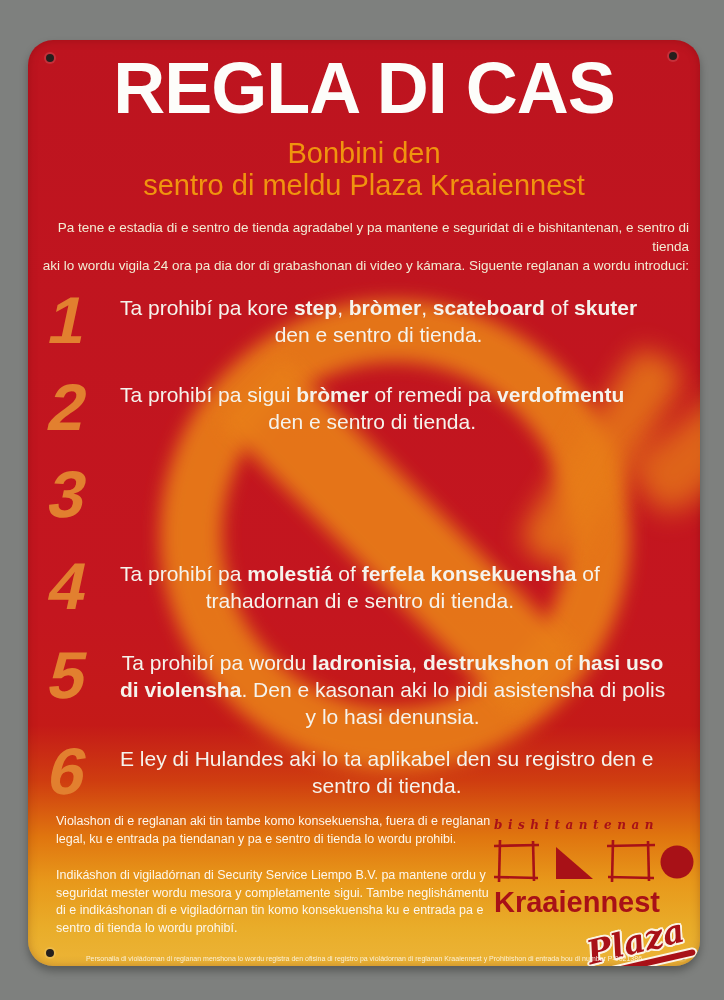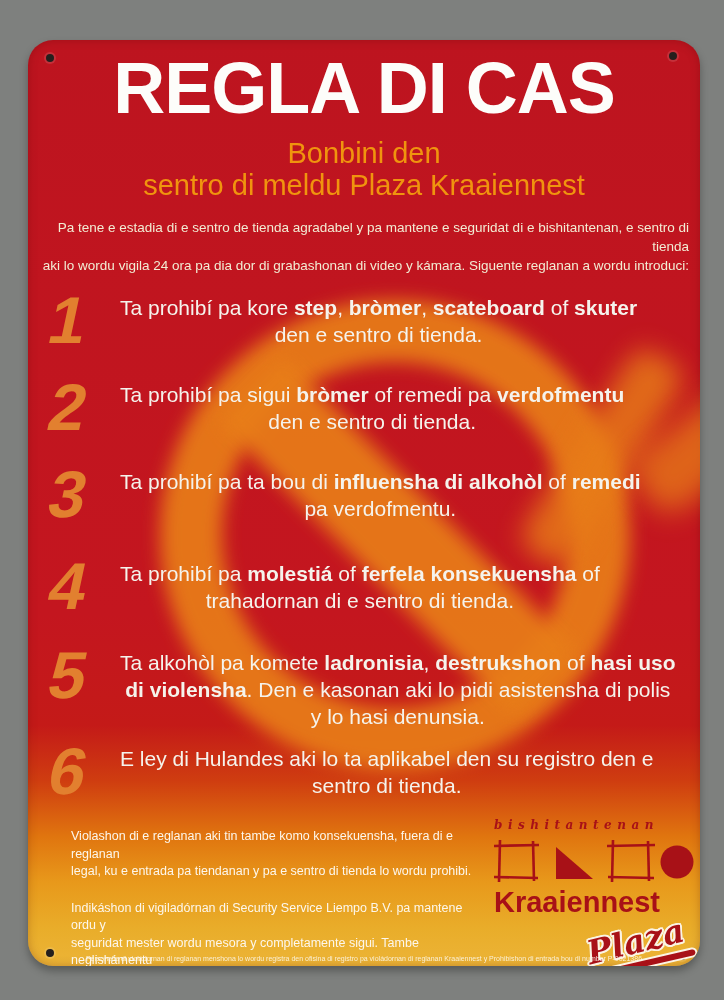--- a/index.html
+++ b/index.html
@@ -83,21 +83,21 @@
   .rule-text{
     margin:0;font-size:21px;line-height:27px;
     color:var(--text-white,#f5f3ec);white-space:pre-line;max-width:575px;text-align:center;
   }
   .rule-text b{font-weight:bold;}
   
   .footer-text{
     position:absolute;left:27px;top:772px;width:445px;
     color:#fdf7ec;font-size:12.5px;line-height:17.5px;
   }
-  .footer-text p{margin:16px;white-space:pre-line;}
+  .footer-text p{margin:1px;white-space:pre-line;}
   .footer-text p + p{margin-top:19px;}
   
   .logo{position:absolute;left:466px;top:778px;width:212px;color:var(--logo-red,#a81117);}
   .logo-tagline{
     font-family:"DejaVu Serif",serif;font-style:italic;font-weight:600;
     font-size:12px;letter-spacing:5.5px;white-space:nowrap;
   }
   .logo-shapes{margin-top:8px;}
   .logo-name{
     font-size:29px;font-weight:bold;letter-spacing:0;white-space:nowrap;
@@ -156,31 +156,29 @@
             <p class="rule-text"><span>Ta prohibí pa kore </span><b>step</b><span>, </span><b>bròmer</b><span>, </span><b>scateboard</b><span> of </span><b>skuter</b><span>
 den e sentro di tienda.</span></p>
           </li>
           <li class="rule">
             <span class="rule-num">2</span>
             <p class="rule-text"><span>Ta prohibí pa sigui </span><b>bròmer</b><span> of remedi pa </span><b>verdofmentu</b><span>
 den e sentro di tienda.</span></p>
           </li>
           <li class="rule">
             <span class="rule-num">3</span>
-            <p class="rule-text"><span>Ta prohibí pa ta bou di </span><b>influensha di alkohòl</b><span> of </span><b>remedi</b><span>
-pa verdofmentu.</span></p>
           </li>
           <li class="rule">
             <span class="rule-num">4</span>
             <p class="rule-text"><span>Ta prohibí pa </span><b>molestiá</b><span> of </span><b>ferfela konsekuensha</b><span> of
 trahadornan di e sentro di tienda.</span></p>
           </li>
           <li class="rule">
             <span class="rule-num">5</span>
-            <p class="rule-text"><span>Ta alkohòl pa komete </span><b>ladronisia</b><span>, </span><b>destrukshon</b><span> of </span><b>hasi uso
+            <p class="rule-text"><span>Ta prohibí pa wordu </span><b>ladronisia</b><span>, </span><b>destrukshon</b><span> of </span><b>hasi uso
 di violensha</b><span>. Den e kasonan aki lo pidi asistensha di polis
 y lo hasi denunsia.</span></p>
           </li>
           <li class="rule">
             <span class="rule-num">6</span>
             <p class="rule-text"><span>E ley di Hulandes aki lo ta aplikabel den su registro den e
 sentro di tienda.</span></p>
           </li>
         </ol>
 

